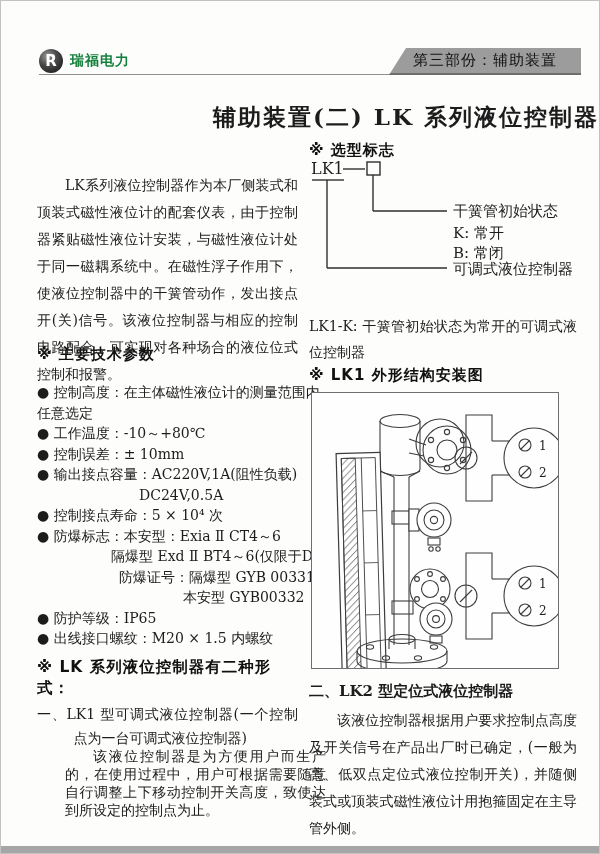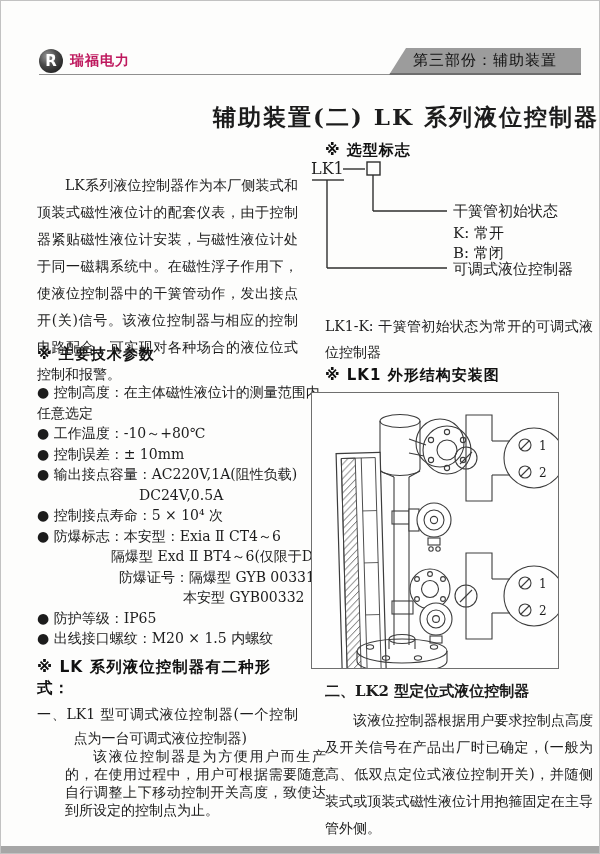--- a/index.html
+++ b/index.html
@@ -10,37 +10,37 @@
     color:#1c1c1c;
   }
   
   .logo-wrap { position:absolute; left:38px; top:48px; display:flex; align-items:center; gap:7px; }
   .logo-ball {
     width:24px; height:24px; border-radius:50%;
     background:radial-gradient(circle at 35% 30%, #9a9a9a 0%, #4a4a4a 40%, #101010 100%);
     color:#fff; font-family:"DejaVu Sans",sans-serif; font-weight:bold;
     font-size:15px; display:flex; align-items:center; justify-content:center;
   }
-  .brand { font-family:"DejaVu Sans","Liberation Sans",sans-serif; font-size:14px; font-weight:bold; color:#be185d; letter-spacing:1px; }
+  .brand { font-family:"DejaVu Sans","Liberation Sans",sans-serif; font-size:14px; font-weight:bold; color:#15803d; letter-spacing:1px; }
   .header-rule { position:absolute; left:38px; top:73px; width:352px; height:1px; background:#8f8f8f; }
   .banner {
     position:absolute; right:18px; top:47px; width:192px; height:27px;
     background:#9c9c9c; border-bottom:2px solid #6e6e6e;
     clip-path:polygon(17px 0, 100% 0, 100% 100%, 0 100%);
     display:flex; align-items:center; justify-content:center;
     font-family:"DejaVu Sans","Liberation Sans",sans-serif;
     font-size:15px; font-weight:normal; color:#111; letter-spacing:1px;
   }
   .doc-title {
     position:absolute; left:0; top:101px; width:100%;
     text-align:right; font-size:23px; font-weight:bold; letter-spacing:2px;
   }
   
   .col-l { position:absolute; left:36px; width:261px; }
-  .col-r { position:absolute; left:324px; width:268px; }
+  .col-r { position:absolute; left:308px; width:268px; }
   .sec-head {
     font-family:"DejaVu Sans","Liberation Sans",sans-serif;
     font-size:15px; font-weight:bold; color:#111; letter-spacing:1px;
   }
   .para { font-size:14px; line-height:27px; text-align:justify; }
   .para.indent { text-indent:2em; }
   .hang { font-size:14px; line-height:24px; padding-left:2.6em; text-indent:-2.6em; text-align:justify; }
   .tech-line { font-size:14px; line-height:20.5px; white-space:nowrap; }
   .ind-a { padding-left:102px; }
   .ind-b { padding-left:74px; }

